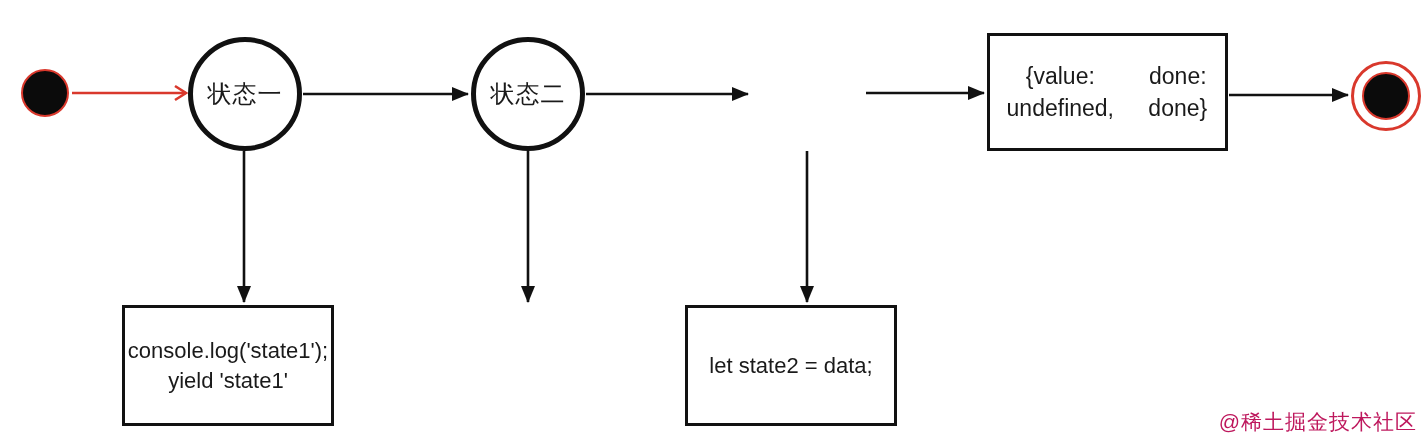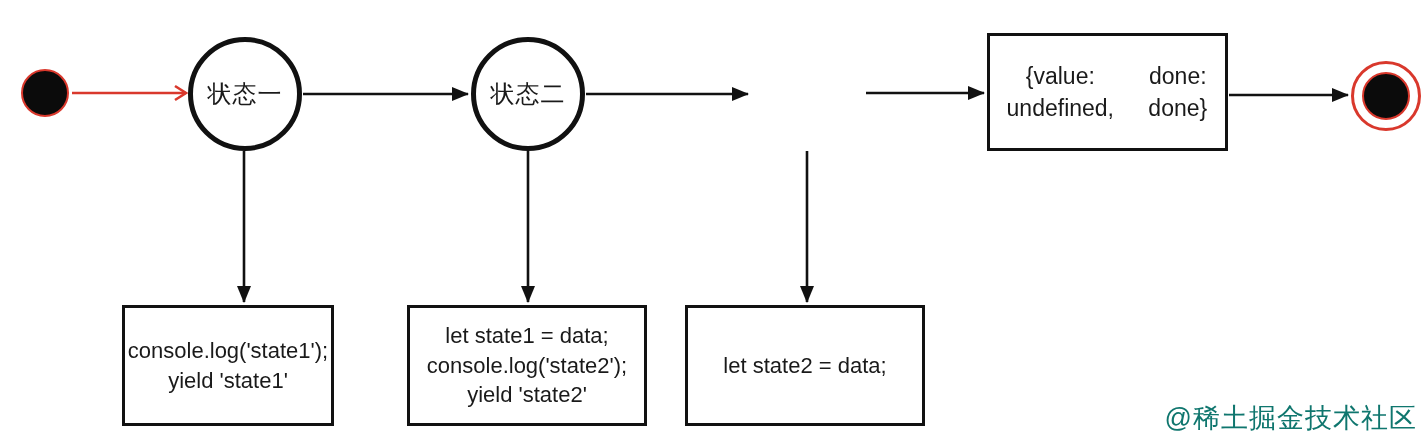--- a/index.html
+++ b/index.html
@@ -67,24 +67,24 @@
     height: 121px;
     border: 3px solid #111111;
     background: #ffffff;
     display: flex; flex-direction: column;
     align-items: center; justify-content: center;
     font-size: 22px; line-height: 1.35; color: #1a1a1a;
     text-align: center;
   }
   .code-box-1 { left: 122px; width: 212px; }
   .code-box-2 { left: 407px; width: 240px; }
-  .code-box-3 { left: 685px; width: 240px; }
+  .code-box-3 { left: 685px; width: 212px; }
   .watermark {
     position: absolute; right: 9px; bottom: 12px;
-    font-size: 27px; color: #0f766e;
+    font-size: 21px; color: #be185d;
     letter-spacing: 1px;
   }
 </style>
 </head>
 <body>
 
 <div class="canvas">
 
   <svg class="arrow-layer" width="1426" height="448" viewBox="0 0 1426 448" xmlns="http://www.w3.org/2000/svg">
     <defs>
@@ -128,24 +128,19 @@
   </div>
 
   <div class="end-node">
     <div class="end-node-core"></div>
   </div>
 
   <div class="code-box code-box-1">
     <span>console.log('state1');</span>
     <span>yield 'state1'</span>
   </div>
-  <div class="code-box code-box-2">
-    <span>let state1 = data;</span>
-    <span>console.log('state2');</span>
-    <span>yield 'state2'</span>
-  </div>
   <div class="code-box code-box-3">
     <span>let state2 = data;</span>
   </div>
 
   <div class="watermark">@稀土掘金技术社区</div>
 
 </div>
 
 </body></html>

